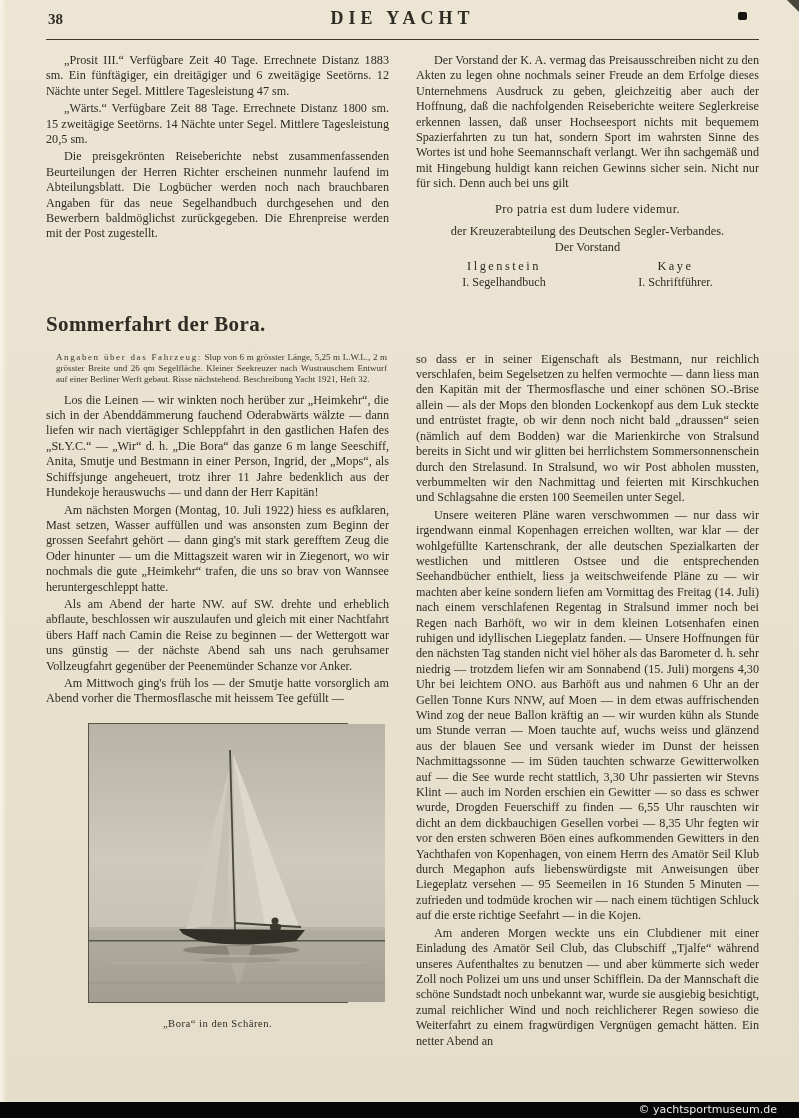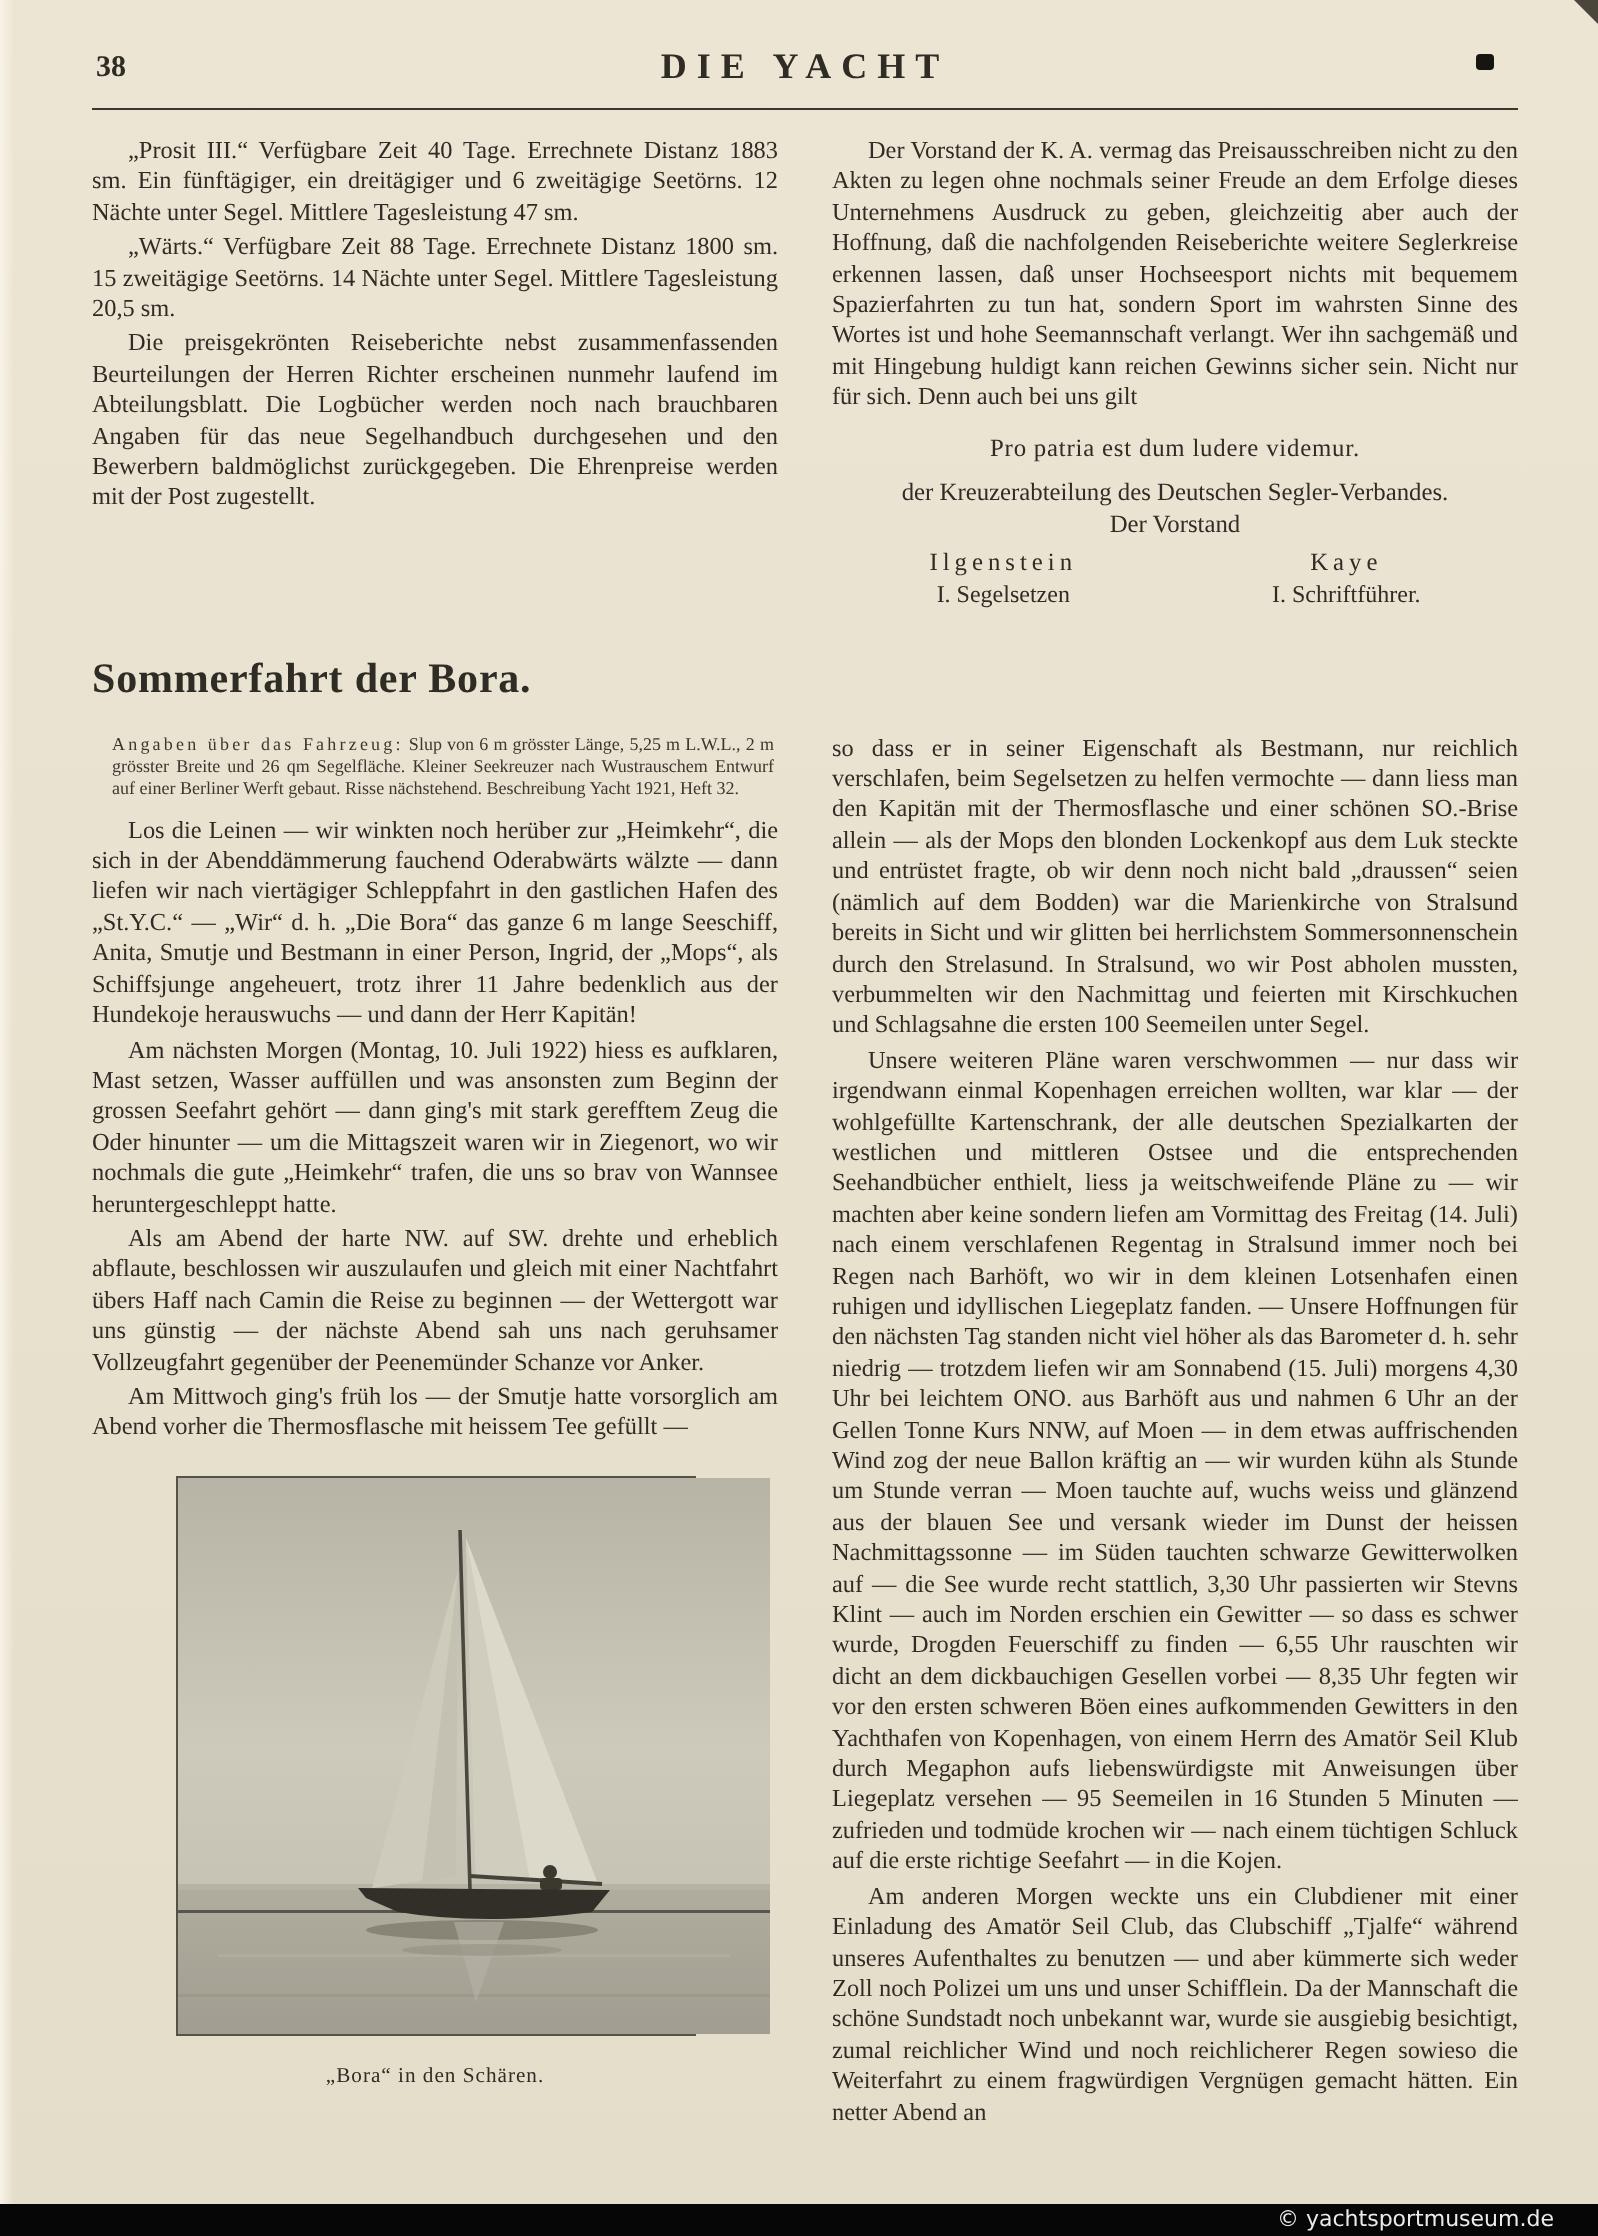--- a/index.html
+++ b/index.html
@@ -14,21 +14,21 @@
   .page::before{
     content:""; position:absolute; left:0; top:0; bottom:0; width:7px;
     background:linear-gradient(90deg,#f7f3e7,rgba(247,243,231,0));
     pointer-events:none;
   }
   .page-corner{
     position:absolute; top:0; right:0; width:0; height:0;
     border-top:12px solid #4a463c; border-left:12px solid transparent;
   }
   .corner-mark{ position:absolute; right:12px; top:4px; width:9px; height:8px; background:#17150f; border-radius:2px; }
-  .content { padding:23px 40px 0 46px; }
+  .content { padding:8px 40px 0 46px; }
 
   .header { position:relative; height:26px; }
   .pagenum { position:absolute; left:2px; top:3px; font-size:15px; font-weight:bold; }
   .title { margin:0; text-align:center; font-size:18px; font-weight:bold; letter-spacing:5px; }
 
   .rule { border-top:1.6px solid #3c382e; margin:5px 0 13px 0; }
 
   .cols { display:flex; gap:27px; }
   .col { flex:1 1 0; min-width:0; }
 
@@ -84,21 +84,21 @@
       </div>
       <div class="col">
         <p class="body">Der Vorstand der K. A. vermag das Preisausschreiben nicht zu den Akten zu legen ohne nochmals seiner Freude an dem Erfolge dieses Unternehmens Ausdruck zu geben, gleichzeitig aber auch der Hoffnung, daß die nachfolgenden Reiseberichte weitere Seglerkreise erkennen lassen, daß unser Hochseesport nichts mit bequemem Spazierfahrten zu tun hat, sondern Sport im wahrsten Sinne des Wortes ist und hohe Seemannschaft verlangt. Wer ihn sachgemäß und mit Hingebung huldigt kann reichen Gewinns sicher sein. Nicht nur für sich. Denn auch bei uns gilt</p>
         <p class="motto">Pro patria est dum ludere videmur.</p>
         <div class="sig">
           <div>der Kreuzerabteilung des Deutschen Segler-Verbandes.</div>
           <div>Der Vorstand</div>
           <div class="sig-names">
             <div class="sig-person">
               <span class="sig-name">Ilgenstein</span>
-              <span class="sig-role">I. Segelsetzen</span>
+              <span class="sig-role">I. Segelhandbuch</span>
             </div>
             <div class="sig-person">
               <span class="sig-name">Kaye</span>
               <span class="sig-role">I. Schriftführer.</span>
             </div>
           </div>
         </div>
       </div>
     </section>
 

